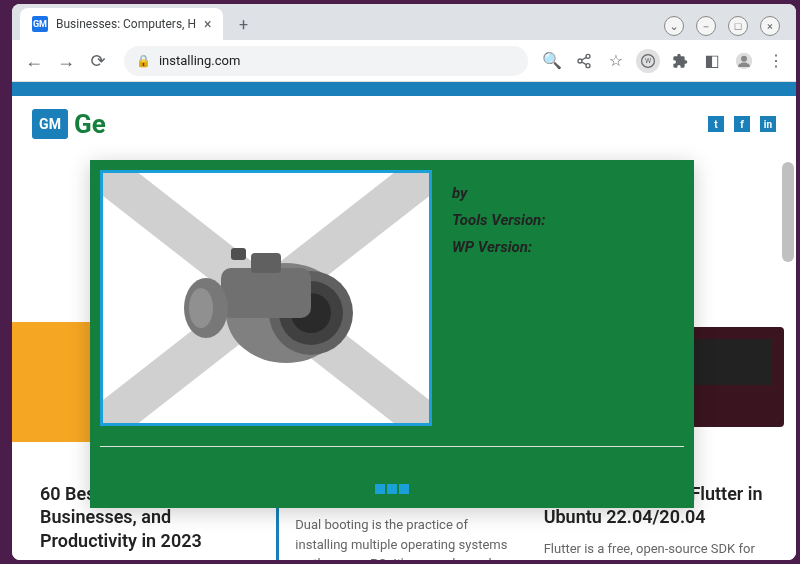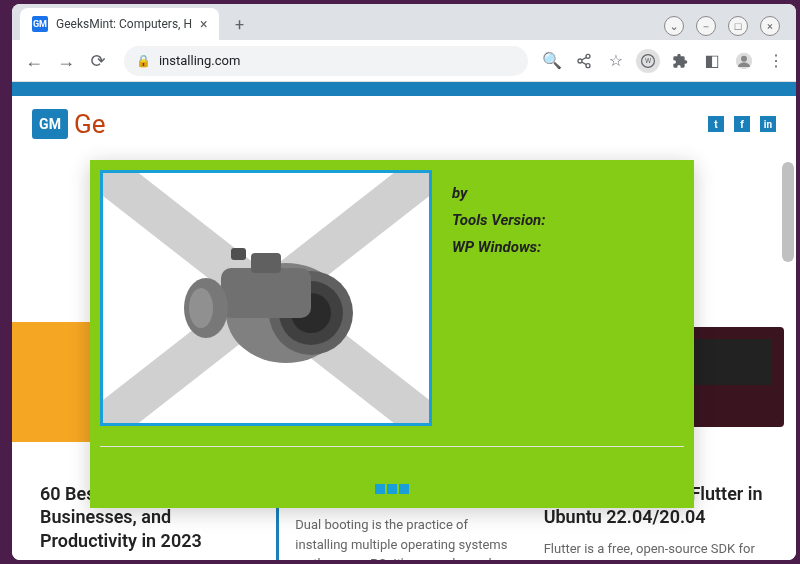--- a/index.html
+++ b/index.html
@@ -18,54 +18,54 @@
 .url-bar { flex: 1; display: flex; align-items: center; gap: 8px; padding: 0 12px; height: 30px; background: #f1f3f4; border-radius: 15px; margin: 0 8px; font-size: 13px; color: #202124; }
 .lock-icon { font-size: 12px; color: #5f6368; }
 .ext-icons { display: flex; gap: 8px; align-items: center; }
 .ext-icon { width: 24px; height: 24px; display: flex; align-items: center; justify-content: center; color: #5f6368; cursor: pointer; }
 .content { flex: 1; position: relative; overflow: hidden; background: #fff; }
 .page-bg { position: absolute; inset: 0; }
 .top-banner { height: 14px; background: #1b7fba; }
 .site-header { height: 56px; display: flex; align-items: center; padding: 0 20px; }
 .logo { display: flex; align-items: center; gap: 6px; }
 .logo-box { width: 36px; height: 30px; background: #1b7fba; color: #fff; font-weight: bold; display: flex; align-items: center; justify-content: center; font-size: 14px; border-radius: 3px; }
-.logo-text { font-size: 26px; font-weight: normal; color: #c2410c; }
+.logo-text { font-size: 26px; font-weight: bold; color: #15803d; }
 .social-icons { margin-left: auto; display: flex; gap: 10px; }
 .social-icon { width: 16px; height: 16px; background: #1b7fba; color: #fff; font-size: 10px; font-weight: bold; display: flex; align-items: center; justify-content: center; }
 .yellow-block { position: absolute; top: 240px; left: 0; width: 100px; height: 120px; background: #f5a623; }
 .articles { position: absolute; top: 400px; left: 0; right: 0; display: flex; gap: 0; padding: 0 16px; }
 .article { flex: 1; padding: 0 12px; }
 .article.middle { border-left: 3px solid #1b7fba; border-right: none; padding-left: 16px; }
 .article h3 { font-size: 18px; font-weight: 600; color: #222; margin-bottom: 10px; line-height: 1.3; }
 .article p { font-size: 13px; color: #666; line-height: 1.5; }
 .screenshot-thumb { position: absolute; top: 245px; right: 12px; width: 130px; height: 100px; background: #3a1520; border-radius: 4px; padding: 12px; }
 .terminal-lines { width: 100%; height: 60%; background: #222; }
 
-.popup-overlay { position: absolute; top: 78px; left: 78px; width: 604px; height: 348px; background: #84cc16; box-shadow: 0 4px 20px rgba(0,0,0,0.2); padding: 0; }
+.popup-overlay { position: absolute; top: 78px; left: 78px; width: 604px; height: 348px; background: #15803d; box-shadow: 0 4px 20px rgba(0,0,0,0.2); padding: 0; }
 .popup-content { display: flex; gap: 20px; padding: 10px; }
 .thumb-frame { border: 3px solid #1b9fd8; width: 332px; height: 256px; position: relative; background: #fff; overflow: hidden; }
 .x-mark { position: absolute; inset: 0; }
 .x-line { position: absolute; background: #d0d0d0; height: 40px; width: 140%; top: 50%; left: -20%; }
 .x-line.l1 { transform: translateY(-50%) rotate(38deg); }
 .x-line.l2 { transform: translateY(-50%) rotate(-38deg); }
 .camera { position: absolute; top: 48%; left: 50%; transform: translate(-50%, -50%); width: 220px; height: 160px; }
 .popup-info { padding: 10px 0; font-size: 15px; font-weight: bold; font-style: italic; color: #222; line-height: 1.8; }
 .popup-divider { margin: 10px 10px 0 10px; border-top: 1px solid #e0e0e0; }
 .loading-dots { position: absolute; bottom: 14px; left: 50%; transform: translateX(-50%); display: flex; gap: 2px; }
 .dot { width: 10px; height: 10px; background: #1b9fd8; }
 .scrollbar { position: absolute; right: 2px; top: 80px; width: 12px; height: 100px; background: #c0c0c0; border-radius: 6px; }
 </style>
 </head>
 <body>
 
 <div class="browser-window">
   <div class="tab-strip">
     <div class="tab">
       <span class="favicon">GM</span>
-      <span class="tab-title">GeeksMint: Computers, H</span>
+      <span class="tab-title">Businesses: Computers, H</span>
       <span class="tab-close">×</span>
     </div>
     <div class="new-tab">+</div>
     <div class="window-controls">
       <div class="win-btn">⌄</div>
       <div class="win-btn">－</div>
       <div class="win-btn">□</div>
       <div class="win-btn">×</div>
     </div>
   </div>
@@ -163,21 +163,21 @@
             <rect x="65" y="55" width="90" height="50" rx="10" fill="#707070"></rect>
             <rect x="95" y="40" width="30" height="20" rx="4" fill="#606060"></rect>
             <rect x="75" y="35" width="15" height="12" rx="3" fill="#505050"></rect>
             <ellipse cx="50" cy="95" rx="22" ry="30" fill="#787878"></ellipse>
             <ellipse cx="45" cy="95" rx="12" ry="20" fill="#909090"></ellipse>
           </svg>
         </div>
         <div class="popup-info">
           <div>by</div>
           <div>Tools Version:</div>
-          <div>WP Windows:</div>
+          <div>WP Version:</div>
         </div>
       </div>
       <div class="popup-divider"></div>
       <div class="loading-dots">
         <div class="dot"></div>
           <div class="dot"></div>
           <div class="dot"></div>
       </div>
     </div>
 

